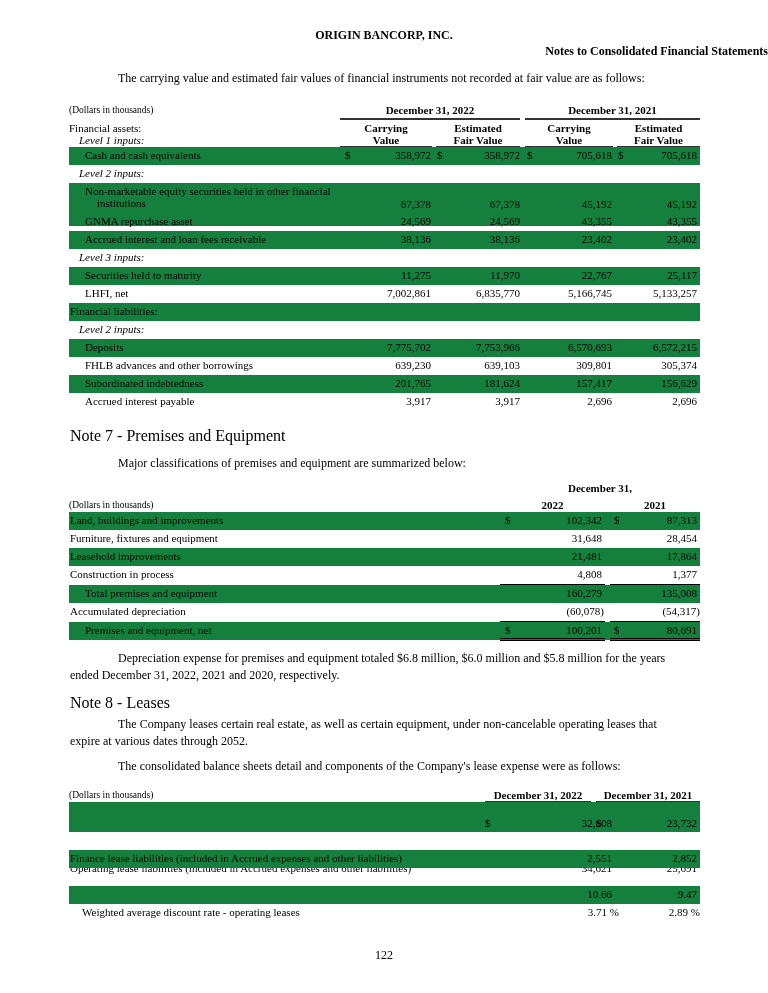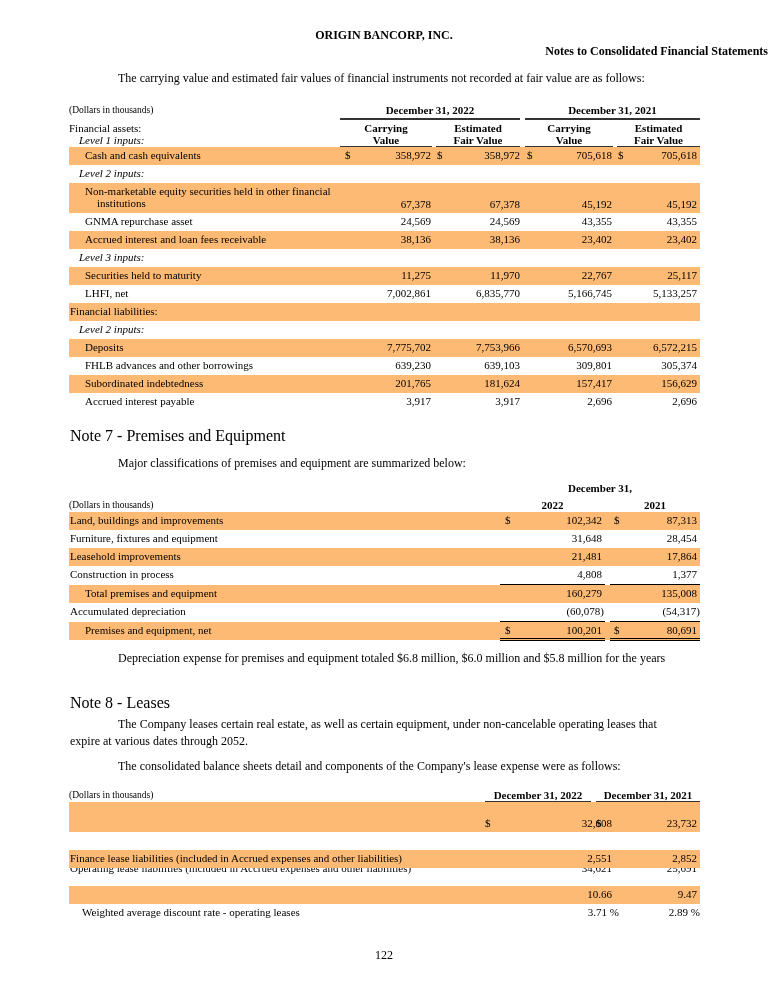--- a/index.html
+++ b/index.html
@@ -10,21 +10,21 @@
   }
   .hdr { position: absolute; left: 0; width: 768px; text-align: center; font-weight: bold; font-size: 12px; }
   .para { position: absolute; left: 70px; width: 630px; font-size: 12px; line-height: 17px; }
   .para .ind { display: inline-block; width: 48px; }
   .note-title { position: absolute; left: 70px; font-weight: normal; font-size: 16px; }
   .small { font-size: 9.5px; }
   .page-num { position: absolute; left: 0; width: 768px; top: 948px; text-align: center; font-size: 12px; }
 
   
   .row { position: absolute; left: 69px; width: 631px; height: 18px; font-size: 11px; }
-  .row.shade { background: #fdba74; }
+  .row.shade { background: #15803d; }
   .row .lbl { position: absolute; top: 2px; white-space: nowrap; }
   .row .cell { position: absolute; top: 2px; text-align: right; }
   .row .dol { position: absolute; top: 2px; }
   .ital { font-style: italic; }
   .colhdr { position: absolute; font-weight: bold; text-align: center; font-size: 11px; line-height: 12px; }
   .rule { position: absolute; height: 0; border-top: 2px solid #333; }
   .rule.thin { border-top: 1px solid #000; }
   .rule.dbl { border-top: 3px double #000; }
 </style>
 </head>
@@ -76,21 +76,21 @@
     <span class="cell" style="left:370px;width:81px;">358,972</span>
     <span class="dol" style="left:458px;">$</span>
     <span class="cell" style="left:460px;width:83px;">705,618</span>
     <span class="dol" style="left:549px;">$</span>
     <span class="cell" style="left:550px;width:78px;">705,618</span>
   </div>
 
   <div class="row" style="top:165px;">
     <span class="lbl ital" style="left:10px;">Level 2 inputs:</span>
   </div>
-  <div class="row shade" style="top:183px;height:30px;">
+  <div class="row shade" style="top:183px;height:43px;">
     <span class="lbl" style="left:16px;line-height:12px;"><span>Non-marketable equity securities held in other financial</span><br><span style="padding-left:12px;">institutions</span></span>
     <span class="cell" style="left:280px;width:82px;top:15px;">67,378</span>
     <span class="cell" style="left:370px;width:81px;top:15px;">67,378</span>
     <span class="cell" style="left:460px;width:83px;top:15px;">45,192</span>
     <span class="cell" style="left:550px;width:78px;top:15px;">45,192</span>
   </div>
   <div class="row" style="top:213px;">
     <span class="lbl" style="left:16px;">GNMA repurchase asset</span>
     <span class="cell" style="left:280px;width:82px;">24,569</span>
     <span class="cell" style="left:370px;width:81px;">24,569</span>
@@ -212,20 +212,21 @@
     <span class="cell" style="left:440px;width:93px;">100,201</span>
     <span class="dol" style="left:545px;">$</span>
     <span class="cell" style="left:548px;width:80px;">80,691</span>
   </div>
   <div class="rule dbl" style="left:500px;width:105px;top:638px;"></div>
   <div class="rule dbl" style="left:610px;width:90px;top:638px;"></div>
 </div>
 
 <div class="para" style="top:650px;left:70px;width:640px;">
   <div><span class="ind"></span><span>Depreciation expense for premises and equipment totaled $6.8 million, $6.0 million and $5.8 million for the years</span></div>
+  <div>ended December 31, 2022, 2021 and 2020, respectively.</div>
 </div>
 
 <div class="note-title" style="top:694px;">Note 8 - Leases</div>
 <div class="para" style="top:716px;left:70px;width:640px;">
   <div><span class="ind"></span><span>The Company leases certain real estate, as well as certain equipment, under non-cancelable operating leases that</span></div>
   <div>expire at various dates through 2052.</div>
 </div>
 <div class="para" style="top:758px;"><span class="ind"></span><span>The consolidated balance sheets detail and components of the Company's lease expense were as follows:</span></div>
 
 <div>

